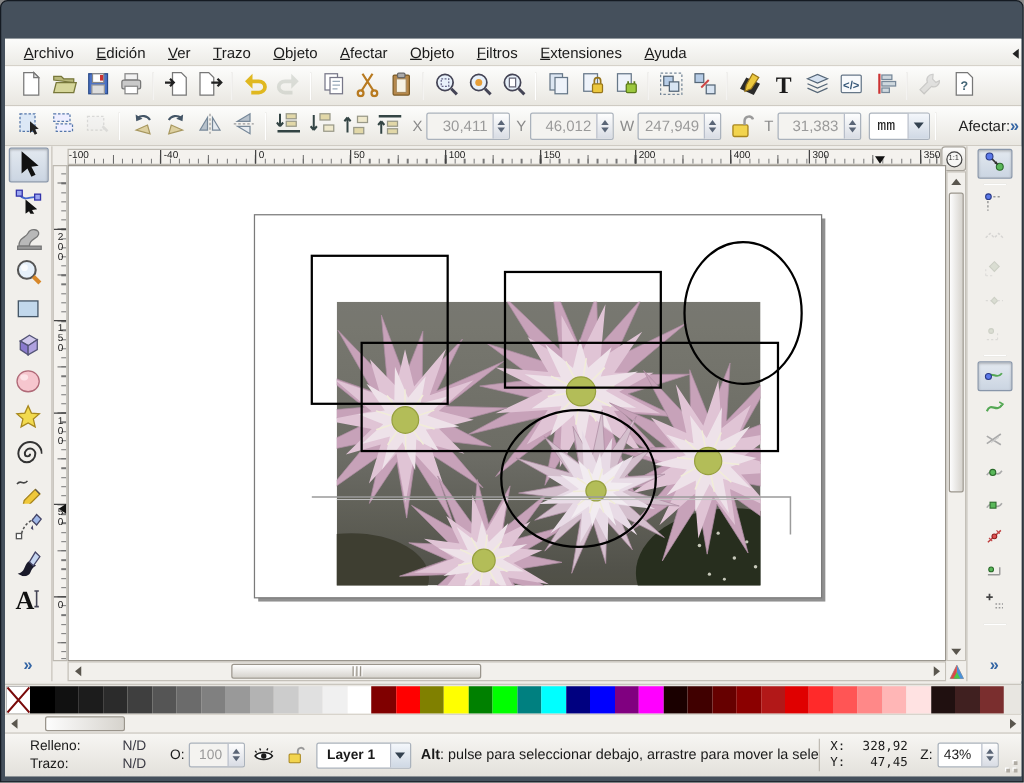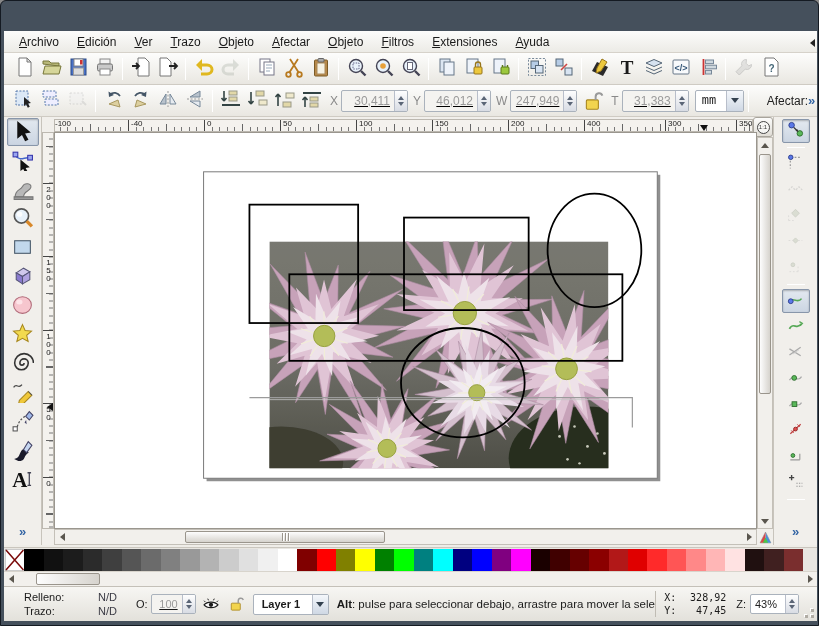--- a/index.html
+++ b/index.html
@@ -45,21 +45,21 @@
   #optbar { top:54px; height:32px; padding-left:6px; }
   .tb-btn { width:27px; height:26px; display:flex; align-items:center; justify-content:center; border:1px solid transparent; border-radius:2px; flex:none; }
   .tb-btn svg { width:22px; height:22px; }
   .tb-btn.disabled { opacity:.38; filter:grayscale(.8); }
   .tsep { width:1px; height:22px; background:#c6c2ba; border-right:1px solid #fff; margin:0 4px; flex:none; }
   
   .field { display:flex; align-items:center; margin-left:5px; flex:none; }
   .flabel { color:#8a8a8a; margin-right:3px; font-size:12px; }
   .spinbox { display:flex; height:22px; border:1px solid #aab2bc; border-radius:2px; background:#fff; overflow:hidden; }
   .spinbox .val { width:52px; padding:3px 4px 0 0; text-align:right; font-size:12px; color:#222; }
-  .spinbox.disabled { background:#f4f3f0;text-decoration:underline; }
+  .spinbox.disabled { background:#f4f3f0; }
   .spinbox.disabled .val { color:#9a9a9a; }
   .spins { display:flex; flex-direction:column; justify-content:center; gap:2px; padding:0 3px; border-left:1px solid #b8beca; background:linear-gradient(#fefefe,#d8dce4); }
   .spins i { display:block; width:0; height:0; border-left:3px solid transparent; border-right:3px solid transparent; }
   .spins .up { border-bottom:4px solid #5a6576; }
   .spins .dn { border-top:4px solid #5a6576; }
   .lockbtn { width:24px; height:24px; margin-left:5px; display:flex; align-items:center; justify-content:center; flex:none; }
   .combo { display:flex; height:22px; border:1px solid #aab2bc; border-radius:2px; background:#fff; margin-left:6px; flex:none;font-family:Liberation Mono, monospace; }
   .combo .val { width:30px; padding:3px 0 0 6px; font-size:12px; color:#222; }
   .combo .cbtn { width:17px; display:flex; align-items:center; justify-content:center; border-left:1px solid #b8beca; background:linear-gradient(#f4f7fb,#cfd8e4); }
   .combo .cbtn i { width:0; height:0; border-left:4px solid transparent; border-right:4px solid transparent; border-top:5px solid #33414f; }
@@ -573,21 +573,21 @@
             <div class="mid"></div>
           <div id="hlabels">
               <div class="hlabel" style="left: -3px;">-100</div>
               <div class="hlabel" style="left: 73px;">-40</div>
               <div class="hlabel" style="left: 149px;">0</div>
               <div class="hlabel" style="left: 225px;">50</div>
               <div class="hlabel" style="left: 301px;">100</div>
               <div class="hlabel" style="left: 377px;">150</div>
               <div class="hlabel" style="left: 453px;">200</div>
               <div class="hlabel" style="left: 529px;">400</div>
-              <div class="hlabel" style="left: 610px;">300</div>
+              <div class="hlabel" style="left: 592px;">300</div>
               <div class="hlabel" style="left: 681px;">350</div>
             </div>
           <div id="hmarker" style="left: 645px;"></div>
         </div>
         <div id="cmsbtn">
           <span class="ring">
               <span>1:1</span>
             </span>
         </div>
         <div id="vruler">

